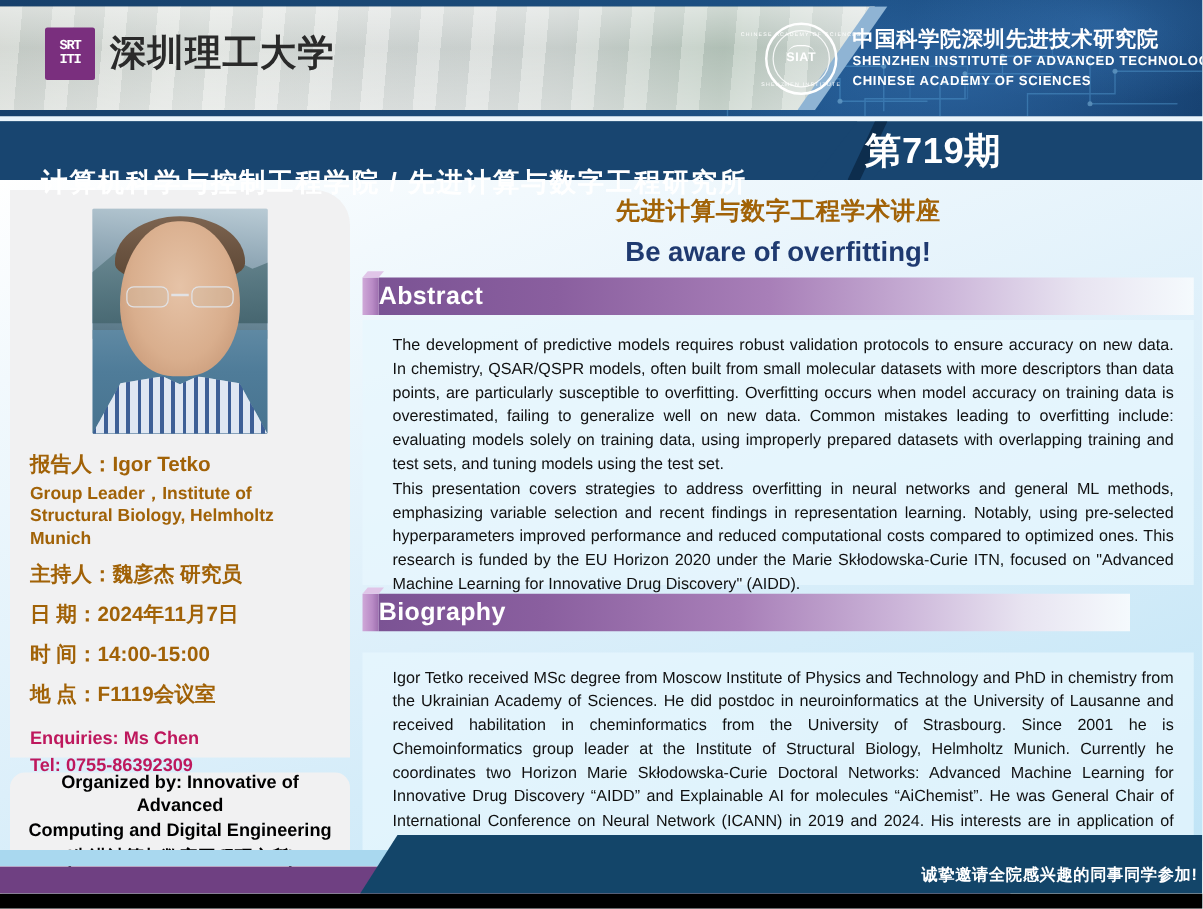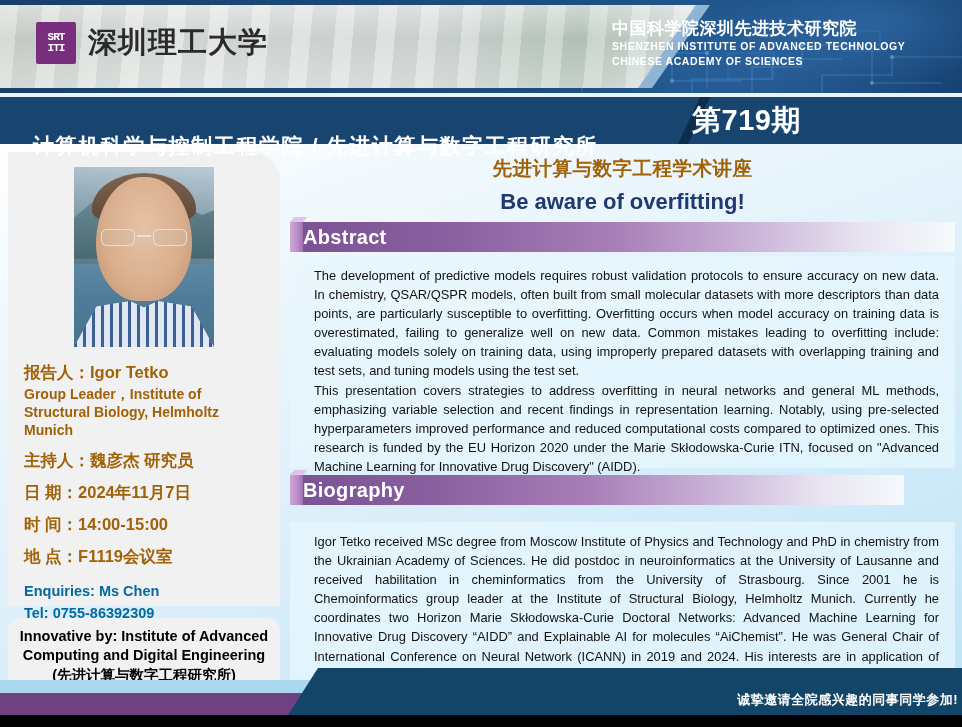--- a/index.html
+++ b/index.html
@@ -311,21 +311,21 @@
   .info-row {
     font-size: 16.5px;
     margin-bottom: 9px;
     white-space: nowrap;
   }
   .contact-block {
     margin-top: 14px;
     font-size: 14.5px;
     line-height: 1.5;
     font-weight: bold;
-    color: #0369a1;
+    color: #be185d;
   }
 
   
   .organizer {
     position: absolute;
     left: 8px; top: 618px;
     width: 272px; height: 76px;
     background: #f1f1f2;
     border-radius: 12px;
     display: flex; flex-direction: column;
@@ -490,20 +490,26 @@
 
     <div class="univ-block">
       <div class="univ-logo">
         <span>SRT</span>
         <span>ITI</span>
       </div>
       <div class="univ-name">深圳理工大学</div>
     </div>
 
     <div class="siat-block">
+      <div class="siat-seal">
+        <div class="siat-seal-arc">CHINESE ACADEMY OF SCIENCES</div>
+        <div class="siat-seal-dome"></div>
+        <div class="siat-seal-text">SIAT</div>
+        <div class="siat-seal-arc bottom">SHENZHEN INSTITUTE</div>
+      </div>
       <div class="siat-txt">
         <div class="siat-cn">中国科学院深圳先进技术研究院</div>
         <div class="siat-en1">SHENZHEN INSTITUTE OF ADVANCED TECHNOLOGY</div>
         <div class="siat-en2">CHINESE ACADEMY OF SCIENCES</div>
       </div>
     </div>
   </div>
 
   <div class="titlebar">
     <div class="titlebar-left"></div>
@@ -542,21 +548,21 @@
 
       <div class="contact-block">
         <div>Enquiries: Ms Chen</div>
         <div>Tel: 0755-86392309</div>
         <div>E-mail: rg.chen@siat.ac.cn</div>
       </div>
     </div>
   </div>
 
   <div class="organizer">
-    <div class="organizer-en">Innovative by: Institute of Advanced</div>
+    <div class="organizer-en">Organized by: Innovative of Advanced</div>
     <div class="organizer-en">Computing and Digital Engineering</div>
     <div class="organizer-cn">(先进计算与数字工程研究所)</div>
   </div>
 
   <div class="lecture-series">先进计算与数字工程学术讲座</div>
   <div class="lecture-title">Be aware of overfitting!</div>
 
   <div class="section-head abstract-head">
     <div class="tab"></div>
     <div class="bar">

